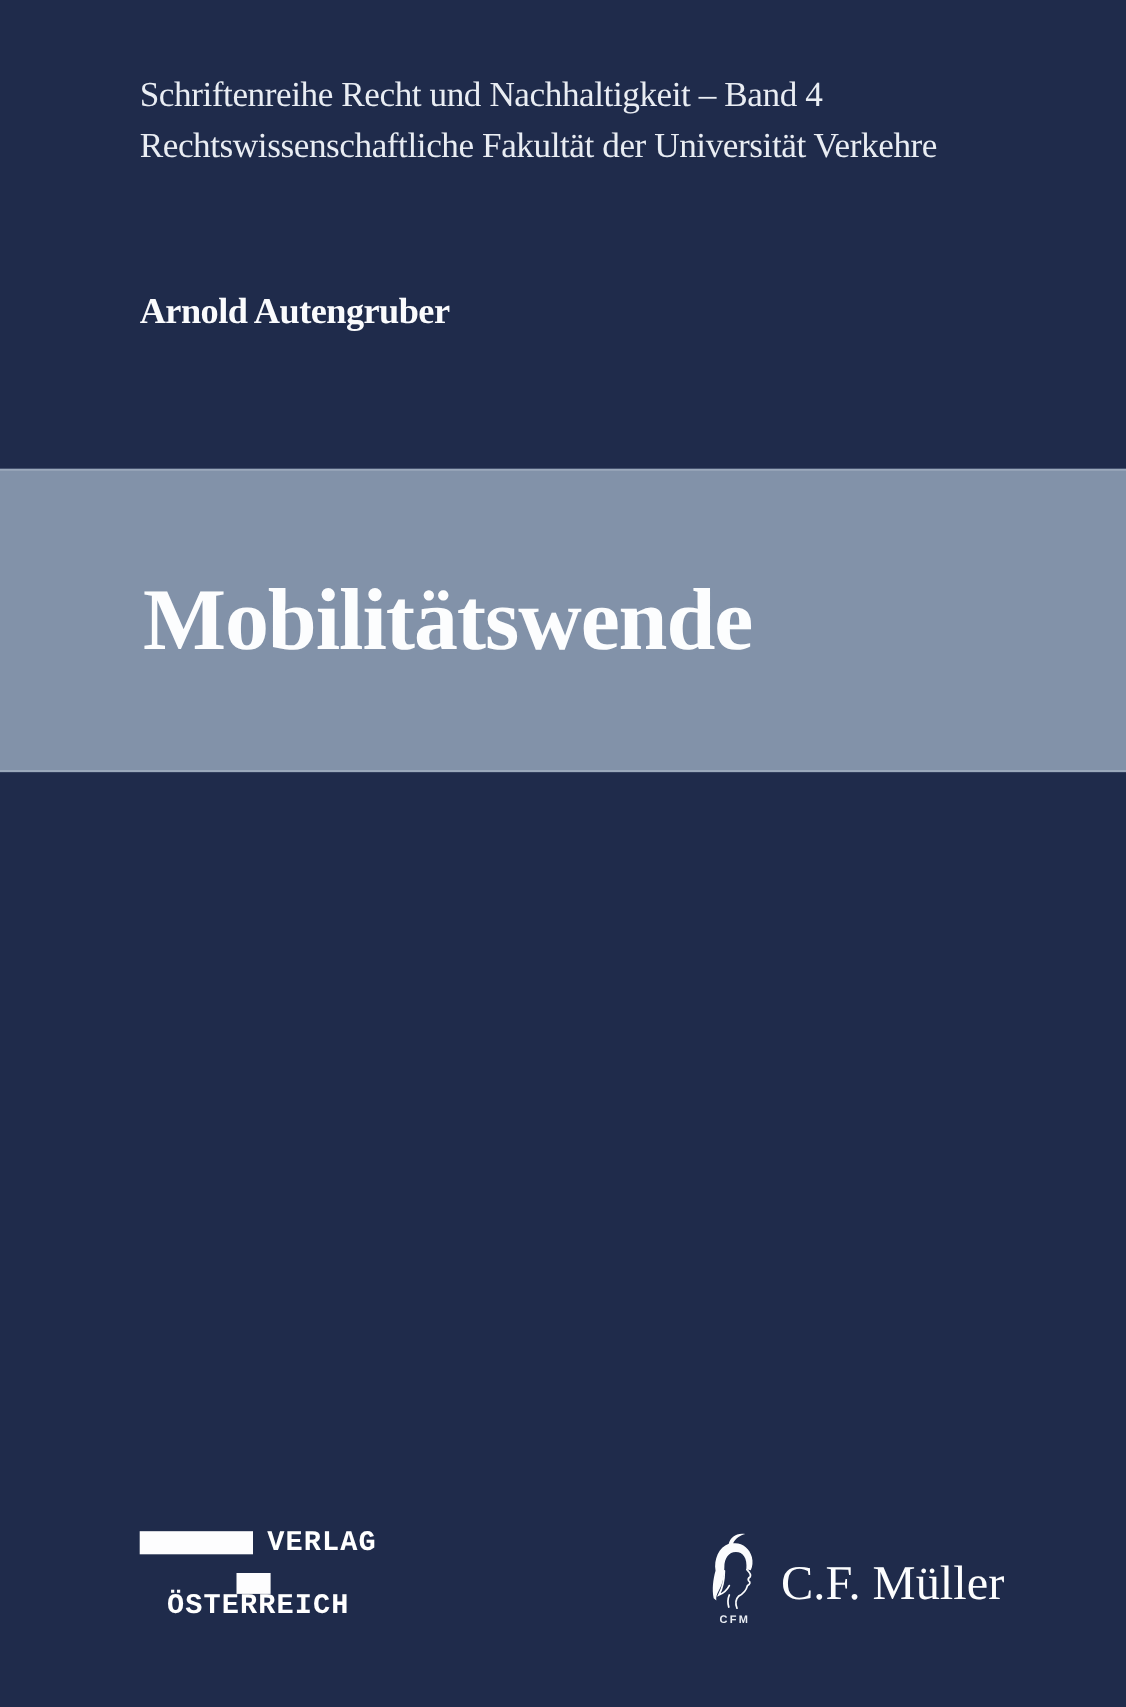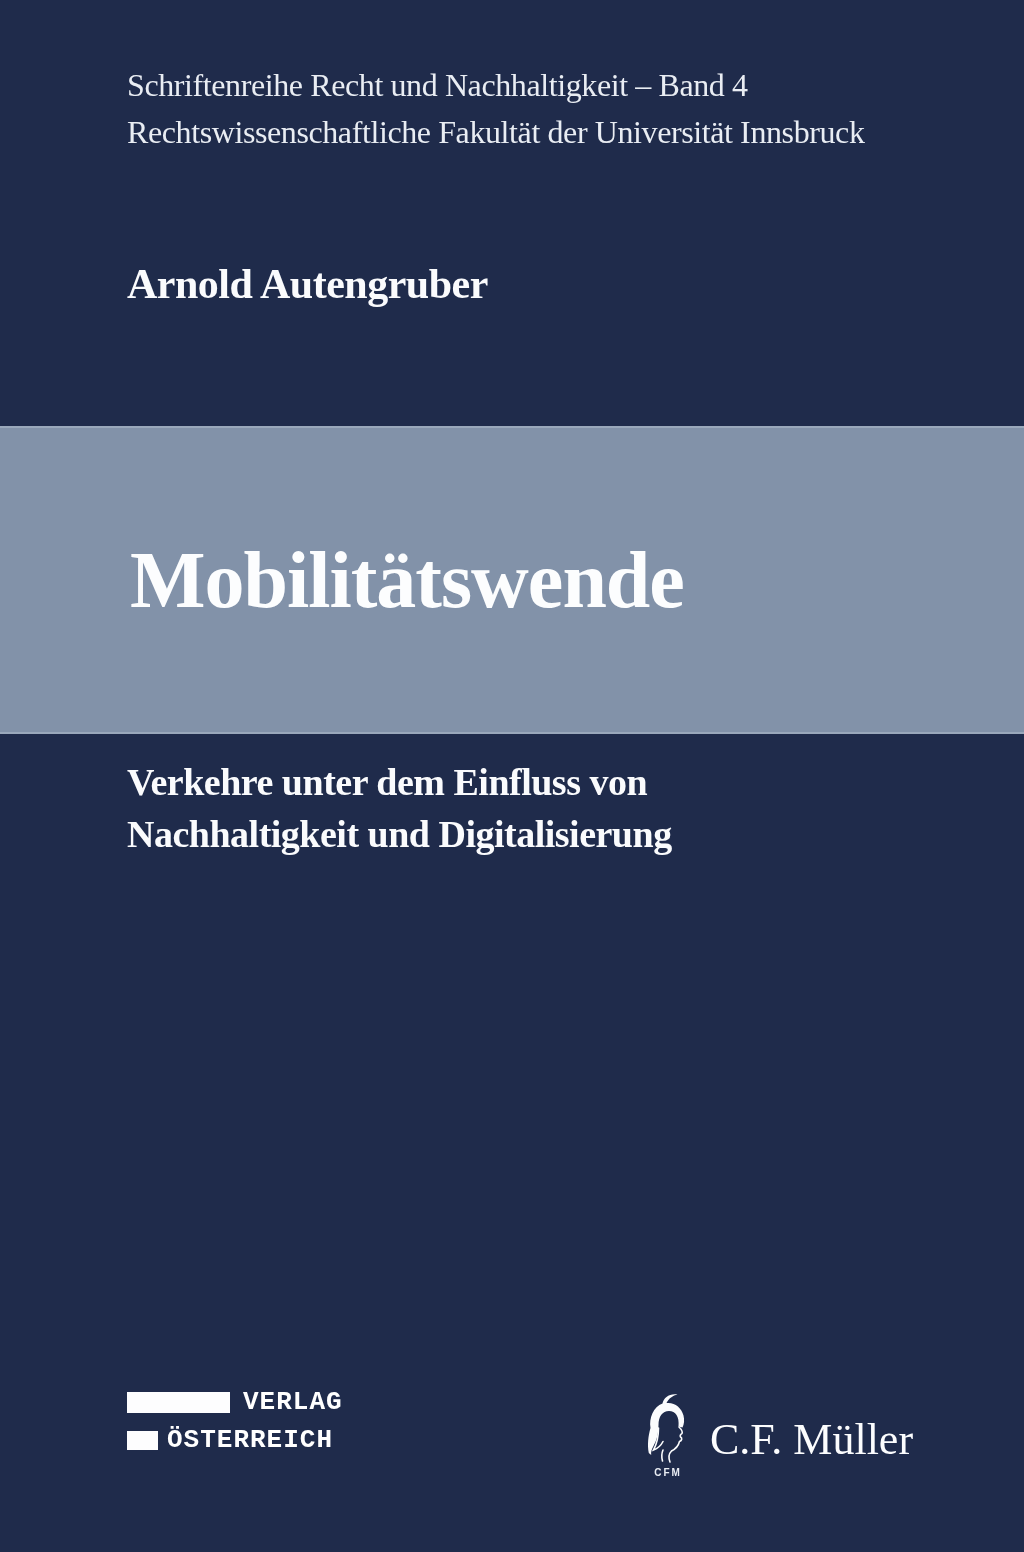--- a/index.html
+++ b/index.html
@@ -21,30 +21,30 @@
     position: absolute; left: 127px; top: 62px;
     font-size: 32px; line-height: 47px;
     font-weight: 400; letter-spacing: -0.4px;
     color: #E9EDF3;
     white-space: nowrap;
   }
 
   
   .authors {
     position: absolute; left: 127px; top: 258px;
-    font-size: 42px; line-height: 53px;
+    font-size: 33px; line-height: 53px;
     font-weight: 700; letter-spacing: -0.5px;
     color: #FAFBFD;
     white-space: nowrap;
   }
 
   
   .band {
     position: absolute; left: 0; top: 426px;
-    width: 1024px; height: 308px;
+    width: 1024px; height: 276px;
     background: #8292A9;
     box-shadow: inset 0 2px 0 #9AA8BB, inset 0 -2px 0 #9AA8BB;
     display: flex; align-items: center;
   }
   .title {
     margin: 0 0 0 130px;
     font-size: 80px; line-height: 1;
     font-weight: 700; letter-spacing: -1px;
     color: #FCFDFE;
     white-space: nowrap;
@@ -59,21 +59,21 @@
     white-space: nowrap;
   }
 
   
   .verlag {
     position: absolute; left: 127px; top: 1392px;
     font-family: Liberation Mono, monospace;
     color: #FFFFFF;
   }
   .vrow { display: flex; align-items: center; }
-  .vrow + .vrow { margin-top: 17px; }
+  .vrow + .vrow { margin-top: 17px; flex-direction: column; }
   .vbar { background: #FDFDFE; display: inline-block; }
   .vbar.long  { width: 103px; height: 21px; margin-right: 13px; }
   .vbar.short { width: 31px;  height: 19px; margin-right: 9px; }
   .vtext {
     font-weight: 700; font-size: 26px; line-height: 21px;
     letter-spacing: 1px; white-space: nowrap;
   }
 
   
   .cfm {
@@ -96,35 +96,31 @@
     white-space: nowrap;
   }
 </style>
 </head>
 <body>
 
 <div class="cover">
 
   <div class="series">
     <div>Schriftenreihe Recht und Nachhaltigkeit – Band 4</div>
-    <div>Rechtswissenschaftliche Fakultät der Universität Innsbruck</div>
+    <div>Rechtswissenschaftliche Fakultät der Universität Verkehre</div>
   </div>
 
   <div class="authors">
     <div>Arnold Autengruber</div>
   </div>
 
   <div class="band">
     <h1 class="title">Mobilitätswende</h1>
   </div>
 
-  <div class="subtitle">
-    <div>Verkehre unter dem Einfluss von</div>
-    <div>Nachhaltigkeit und Digitalisierung</div>
-  </div>
 
   <div class="verlag">
     <div class="vrow">
       <span class="vbar long"></span>
       <span class="vtext">VERLAG</span>
     </div>
     <div class="vrow">
       <span class="vbar short"></span>
       <span class="vtext">ÖSTERREICH</span>
     </div>

